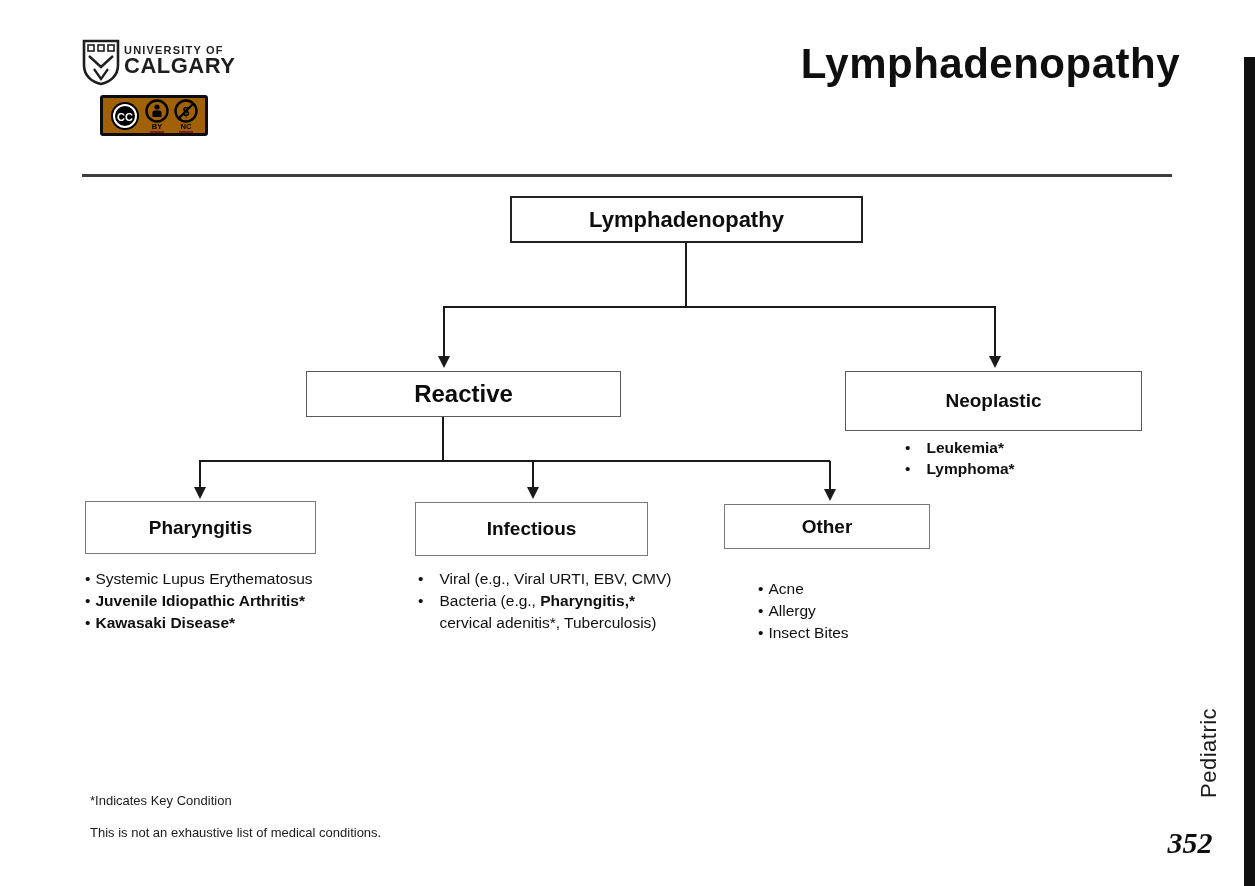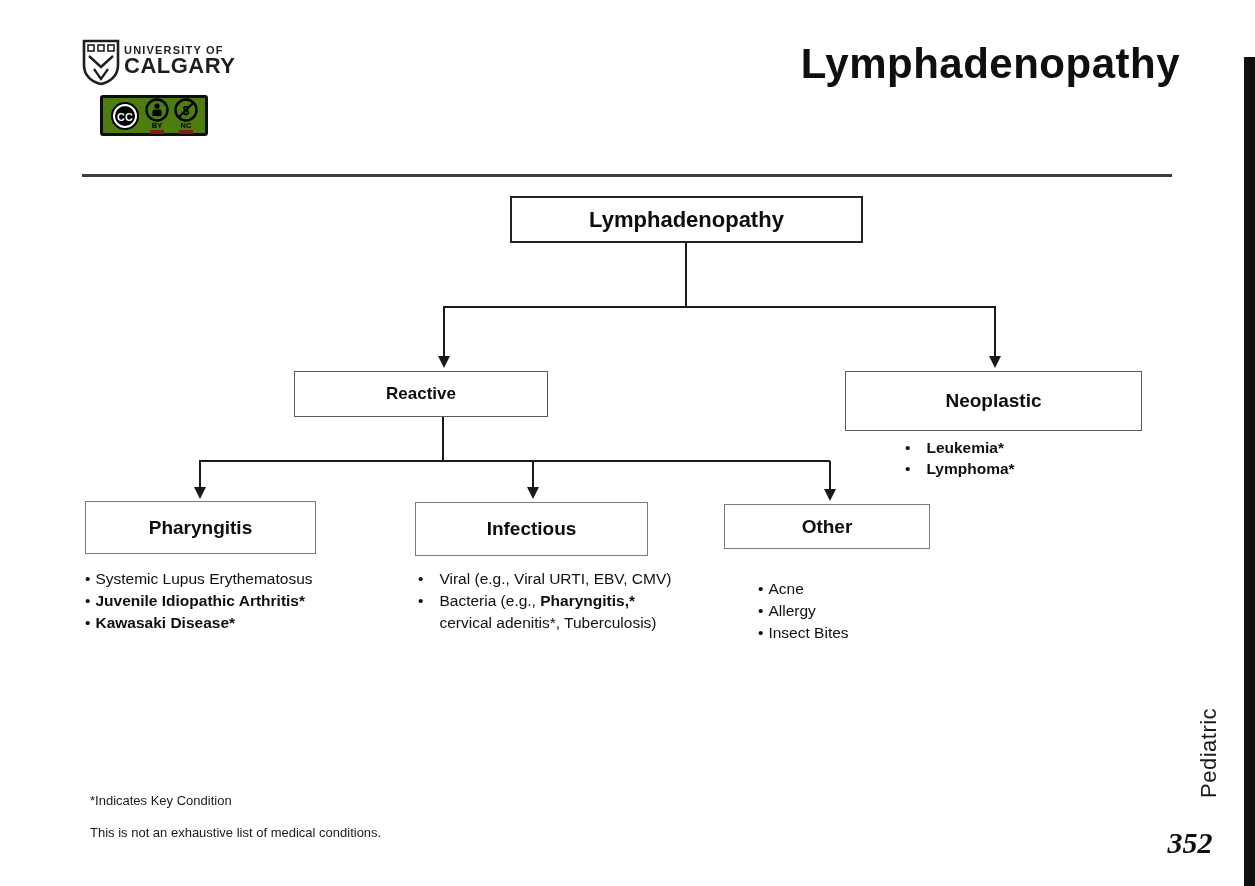--- a/index.html
+++ b/index.html
@@ -9,41 +9,41 @@
     background:#ffffff; overflow:hidden;
     font-family:"Liberation Sans", sans-serif; color:#111;
   }
   
   #crest { position:absolute; left:82px; top:39px; }
   #logo-text { position:absolute; left:124px; top:44px; color:#1e1e1e; }
   #logo-line1 { font-size:11px; font-weight:700; letter-spacing:1.2px; }
   #logo-line2 { font-size:22px; font-weight:700; letter-spacing:0.5px; line-height:20px; }
   #cc-badge {
     position:absolute; left:100px; top:95px; width:108px; height:41px;
-    background:#4d7c0f; border:3px solid #0d0d0d; border-radius:3px;
+    background:#a16207; border:3px solid #0d0d0d; border-radius:3px;
     display:flex; align-items:center; justify-content:space-between; padding:0 7px;
   }
   .cc-col { display:flex; flex-direction:column; align-items:center; }
-  .cc-sub { font-size:7.5px; font-weight:700; color:#000; line-height:7px; border-bottom:4px solid #7f1d1d; padding:0 2px 1px; }
+  .cc-sub { font-size:7.5px; font-weight:700; color:#000; line-height:7px; border-bottom:2px solid #7f1d1d; padding:0 2px 1px; }
   #page-title {
     position:absolute; left:640px; top:40px; width:540px; text-align:right;
     font-size:42px; font-weight:800; color:#0f0f0f; letter-spacing:0.5px;
     font-family:"Liberation Sans", sans-serif;
   }
   #divider { position:absolute; left:82px; top:174px; width:1090px; height:3px; background:#3d3d3d; }
   #side-bar { position:absolute; left:1244px; top:57px; width:11px; height:829px; background:#101010; }
 
   
   #connectors { position:absolute; left:0; top:0; width:1255px; height:886px; pointer-events:none; }
   .node {
     position:absolute; background:#fff; display:flex; align-items:center; justify-content:center;
     font-weight:700; color:#0d0d0d; text-align:center;
   }
   #node-root   { left:510px; top:196px; width:353px; height:47px; border:2px solid #222;   font-size:22px; }
-  #node-reactive   { left:294px; top:371px; width:254px; height:46px; border:1.5px solid #5a5a5a; font-size:17px; }
+  #node-reactive   { left:306px; top:371px; width:315px; height:46px; border:1.5px solid #5a5a5a; font-size:24px; }
   #node-neoplastic { left:845px; top:371px; width:297px; height:60px; border:1.5px solid #5a5a5a; font-size:19px; }
   #node-inflammatory { left:85px;  top:501px; width:231px; height:53px; border:1.5px solid #7a7a7a; font-size:19px; }
   #node-infectious   { left:415px; top:502px; width:233px; height:54px; border:1.5px solid #7a7a7a; font-size:19px; }
   #node-other        { left:724px; top:504px; width:206px; height:45px; border:1.5px solid #7a7a7a; font-size:19px; }
 
   
   .list { position:absolute; font-size:15.5px; line-height:22px; color:#101010; }
   .list .li { display:flex; align-items:flex-start; }
   .list .bullet { flex:0 0 auto; }
   .list.tight  .bullet { margin-right:5px; }

